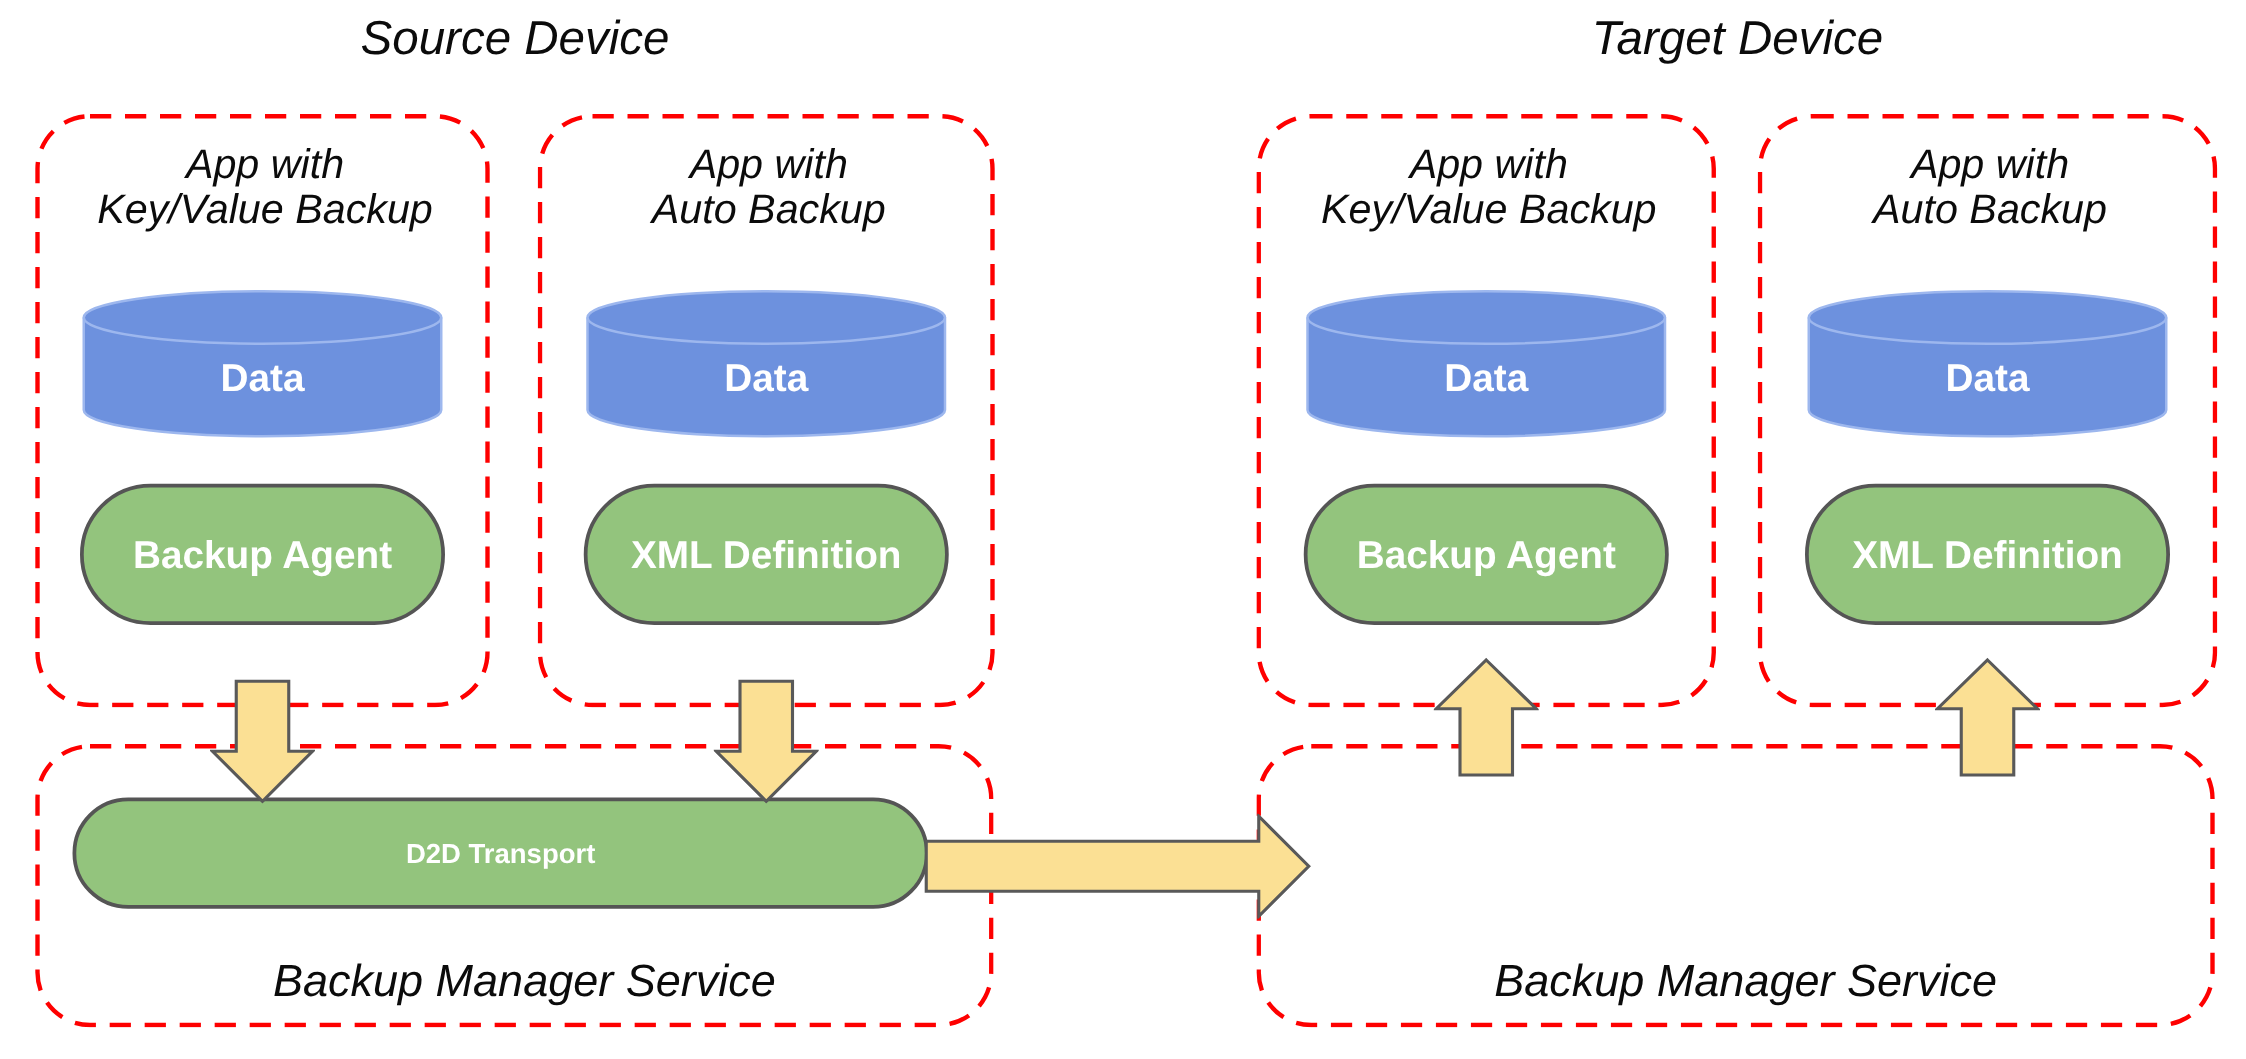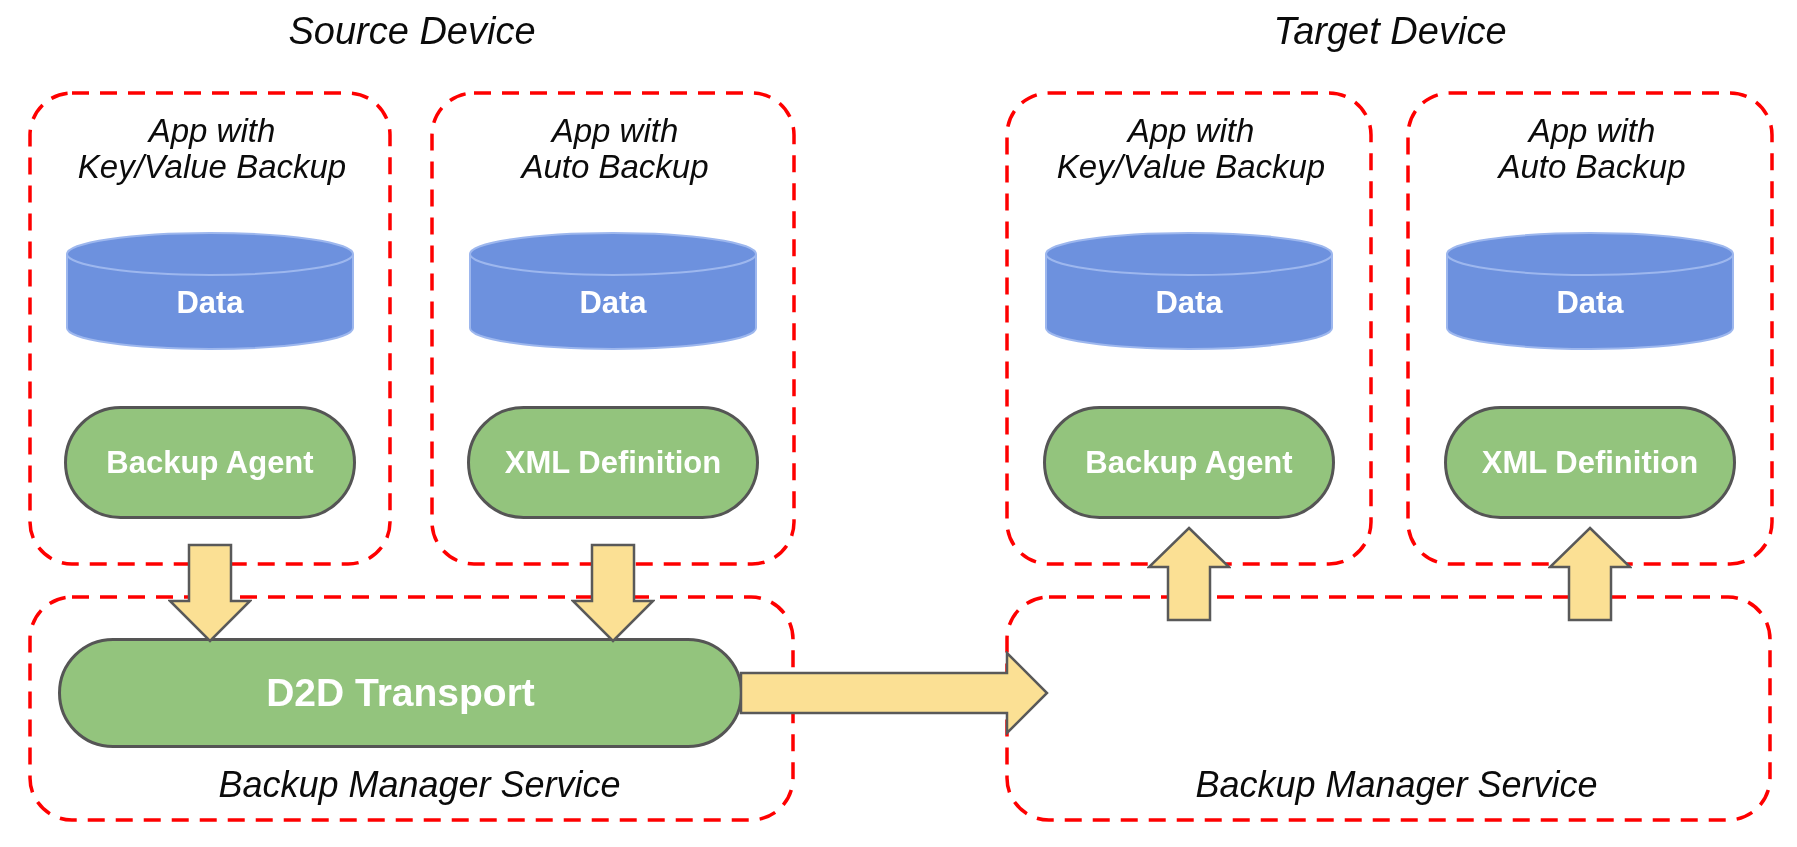--- a/index.html
+++ b/index.html
@@ -30,30 +30,30 @@
     font-size:33px;font-style:italic;line-height:36px;white-space:nowrap;
   }
   .cylinder{position:absolute;left:50%;margin-left:-146px;top:139px;width:292px;height:122px;z-index:2;text-align:right;}
   .cylinder svg{position:absolute;left:0;top:0;}
   .cyl-label{
     position:absolute;left:0;top:24px;width:100%;height:98px;
     display:flex;align-items:center;justify-content:center;
     font-size:31px;font-weight:bold;color:var(--text-light);
   }
   .pill{
-    position:absolute;left:50%;margin-left:-146px;top:315px;width:292px;height:113px;z-index:2;
+    position:absolute;left:50%;margin-left:-146px;top:296px;width:292px;height:113px;z-index:2;
     background:var(--node-green);border:3px solid var(--node-border);border-radius:57px;
     display:flex;align-items:center;justify-content:center;
     font-size:31px;font-weight:bold;color:var(--text-light);white-space:nowrap;
   }
   .transport-pill{
-    position:absolute;top:43px;height:110px;z-index:2;
+    position:absolute;top:43px;height:89px;z-index:2;
     background:var(--node-green);border:3px solid var(--node-border);border-radius:55px;
     display:flex;align-items:center;justify-content:center;
-    font-size:39px;font-weight:bold;color:var(--text-light);white-space:nowrap;
+    font-size:22px;font-weight:bold;color:var(--text-light);white-space:nowrap;
   }
   .service-label{
     position:absolute;top:170px;left:16px;right:0;z-index:2;text-align:center;
     font-size:36px;font-style:italic;line-height:40px;color:var(--text-dark);white-space:nowrap;
   }
   .arrow{position:absolute;z-index:6;}
   .arrow polygon{fill:var(--arrow-yellow);stroke:var(--arrow-border);stroke-width:2.5;}
   .dash-rect{fill:none;stroke:var(--box-dash);stroke-width:3.5;stroke-dasharray:17 11;}
 </style>
 </head>

